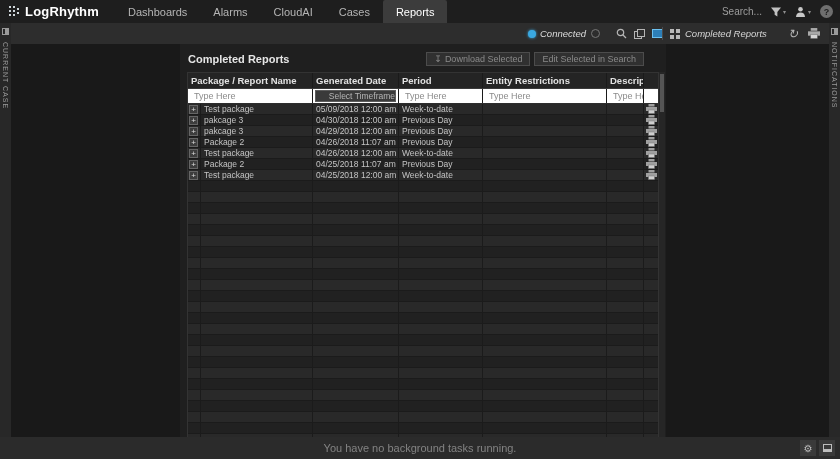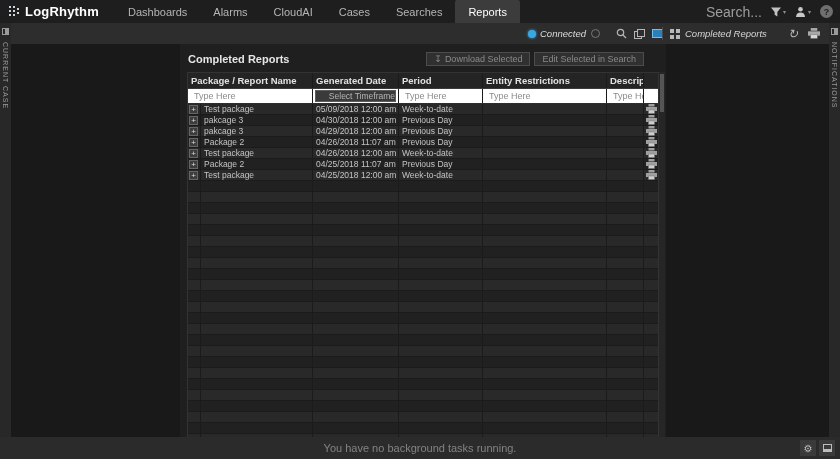--- a/index.html
+++ b/index.html
@@ -10,21 +10,21 @@
   
   .topnav { position:absolute; left:0; top:0; width:840px; height:23px;
             background:#1e1e1e; display:flex; align-items:center; z-index:6; }
   .logo { display:flex; align-items:center; gap:4px; margin-left:8px; }
   .logo-text { font-size:13px; font-weight:bold; color:#fff; letter-spacing:.2px; }
   .nav { display:flex; height:100%; margin-left:16px; }
   .nav-item { display:flex; align-items:center; padding:4px 13px; font-size:11px;
               color:#b5b5b5; cursor:default; }
   .nav-item.active { background:#3c3c3c; color:#fff; border-radius:2px 2px 0 0; }
   .topnav-right { margin-left:auto; display:flex; align-items:center; gap:9px; padding-right:7px; }
-  .search-label { font-size:14px; color:#9d9d9d;margin-left:24px; }
+  .search-label { font-size:10px; color:#9d9d9d;margin-left:24px; }
   .icon-pair { display:flex; align-items:center; gap:2px; }
   .caret { font-size:6px; color:#8f8f8f; }
   .help-circle { width:13px; height:13px; border-radius:50%; background:#6f6f6f;
                  color:#1e1e1e; font-size:9px; font-weight:bold;
                  display:flex; align-items:center; justify-content:center; }
 
   
   .toolbar { position:absolute; left:11px; right:11px; top:23px; height:21px;
              background:#2d2d2d; z-index:5;font-style:italic; }
   .tb-connected { position:absolute; left:517px; top:0; height:100%;
@@ -119,21 +119,20 @@
           <rect x="9" y="7" width="2" height="2"></rect>
       </g>
     </svg>
     <span class="logo-text">LogRhythm</span>
   </div>
   <nav class="nav" id="nav-items">
       <div class="nav-item">Dashboards</div>
       <div class="nav-item">Alarms</div>
       <div class="nav-item">CloudAI</div>
       <div class="nav-item">Cases</div>
-      <div class="nav-item">Searches</div>
       <div class="nav-item active">Reports</div>
     </nav>
   <div class="topnav-right">
     <span class="search-label">Search...</span>
     <span class="icon-pair">
       <svg width="10" height="10" viewBox="0 0 11 10">
         <path d="M0 0h11L7 5v5L4 8V5z" fill="#c2c2c2"></path>
       </svg>
       <span class="caret">▾</span>
     </span>

